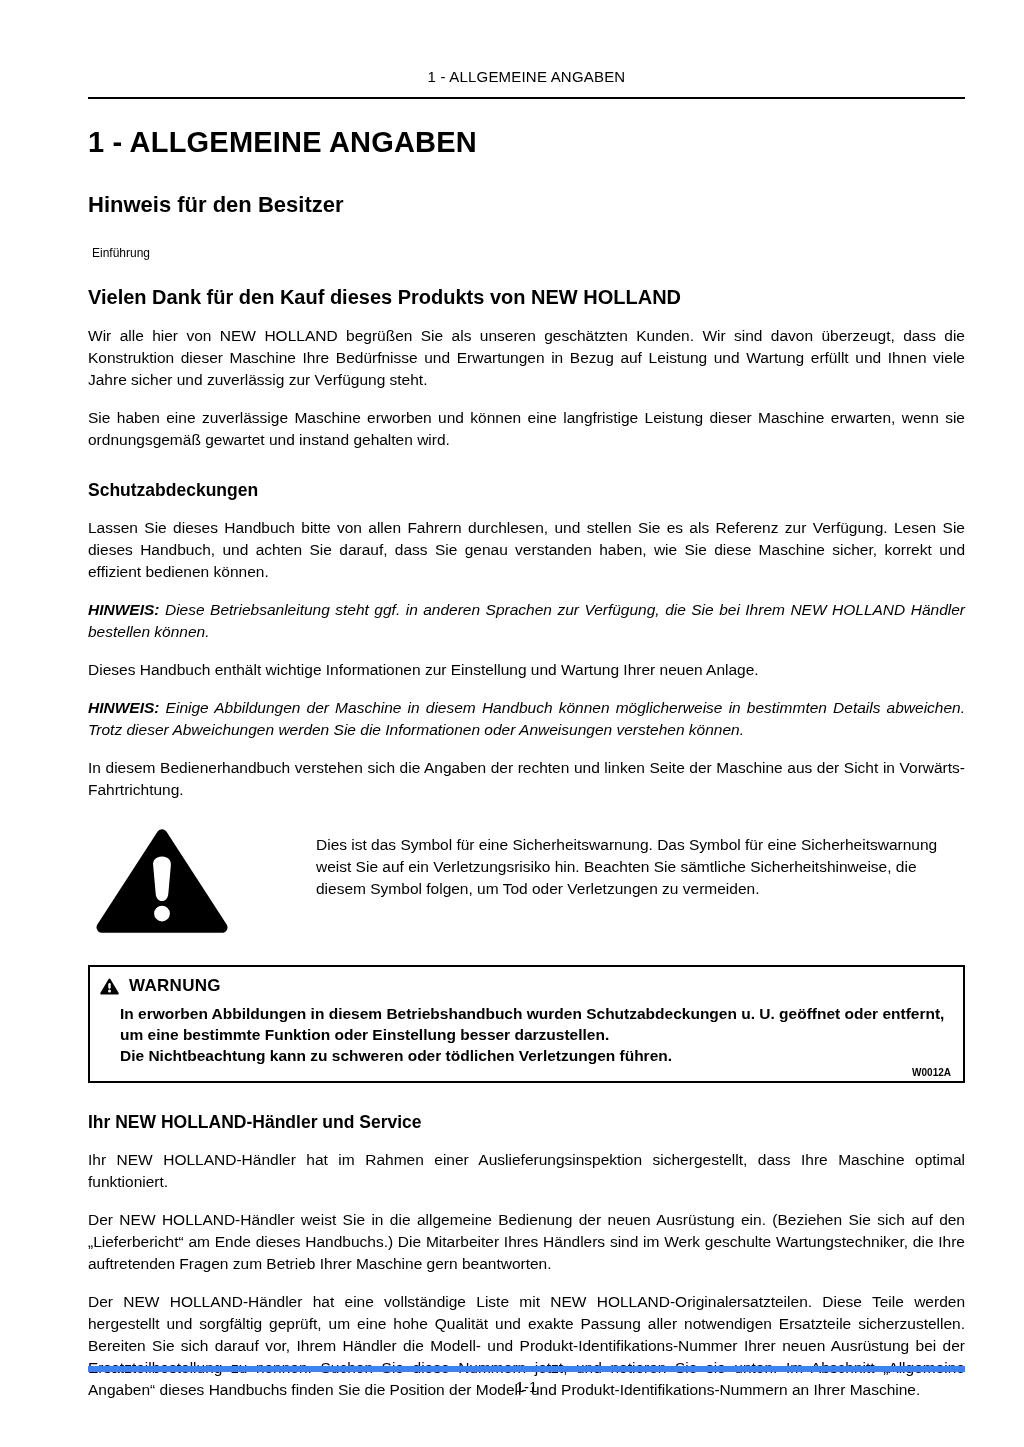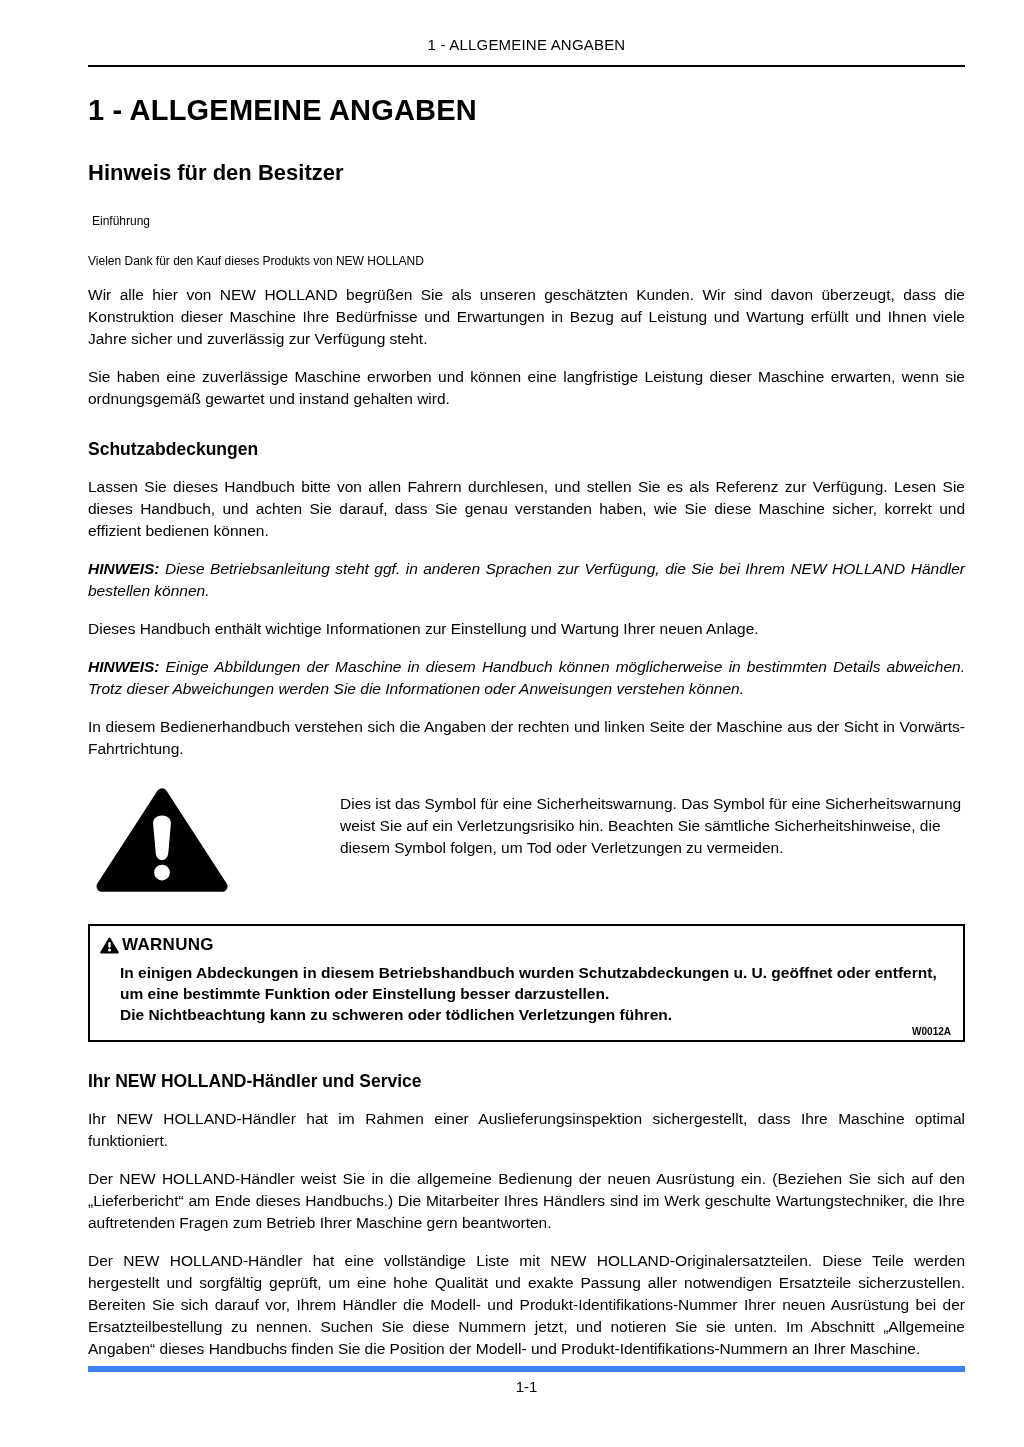--- a/index.html
+++ b/index.html
@@ -7,21 +7,21 @@
     width: 1024px;
     height: 1447px;
     background: #ffffff;
     color: #000000;
     font-family: "Liberation Sans", sans-serif;
   }
   .page {
     position: relative;
     width: 1024px;
     height: 1447px;
-    padding: 36px 59px 0 88px;
+    padding: 68px 59px 0 88px;
     box-sizing: border-box;
     overflow: hidden;
   }
   .page-header {
     border-bottom: 2px solid #000;
     padding-bottom: 12px;
   }
   .running-head {
     text-align: center;
     font-size: 15px;
@@ -37,22 +37,22 @@
     font-size: 22px;
     font-weight: bold;
     margin: 33px 0 0 0;
   }
   .intro-heading {
     font-size: 12px;
     font-weight: normal;
     margin: 28px 0 0 4px;
   }
   .thanks-heading {
-    font-size: 12px;
-    font-weight: normal;
+    font-size: 20px;
+    font-weight: bold;
     margin: 26px 0 0 0;
   }
   .sub-heading {
     font-size: 17.5px;
     font-weight: bold;
     margin: 29px 0 0 0;
   }
   .body-text {
     font-size: 15.5px;
     line-height: 22px;
@@ -60,21 +60,20 @@
     margin: 16px 0 0 0;
     hyphens: auto;
   }
   .note-text { font-style: italic; }
   .note-label { font-weight: bold; font-style: italic; }
 
   .safety-row {
     display: flex;
     align-items: flex-start;
     margin-top: 27px;
-    gap: 24px;
   }
   .safety-icon {
     display: block;
     margin-left: 6px;
     width: 136px;
     flex: 0 0 136px;
   }
   .safety-icon svg { display: block; }
   .safety-text {
     margin: 6px 0 0 86px;
@@ -85,21 +84,21 @@
   }
 
   .warning-box {
     border: 2px solid #000;
     margin-top: 29px;
     padding: 9px 12px 3px 10px;
   }
   .warning-title-row {
     display: flex;
     align-items: center;
-    gap: 3px;
+    gap: 10px;
     text-align: center;
   }
   .warning-icon { display: inline-flex; }
   .warning-title {
     font-size: 17px;
     font-weight: bold;
     letter-spacing: 0.3px;
   }
   .warning-body {
     margin: 7px 0 0 20px;
@@ -177,21 +176,21 @@
         <span class="warning-icon">
           <svg width="19" height="17" viewBox="0 0 19 17" aria-hidden="true">
             <path d="M9.5 1.5 L17.8 15.5 L1.2 15.5 Z" fill="#000" stroke="#000" stroke-width="2" stroke-linejoin="round"></path>
             <rect x="8.3" y="5" width="2.4" height="5.8" rx="1.2" fill="#fff"></rect>
             <circle cx="9.5" cy="13" r="1.5" fill="#fff"></circle>
           </svg>
         </span>
         <span class="warning-title">WARNUNG</span>
       </div>
       <div class="warning-body">
-        <p>In einigen Abdeckungen in diesem Betriebshandbuch wurden Schutzabdeckungen u. U. geöffnet oder entfernt, um eine bestimmte Funktion oder Einstellung besser darzustellen.</p>
+        <p>In erworben Abbildungen in diesem Betriebshandbuch wurden Schutzabdeckungen u. U. geöffnet oder entfernt, um eine bestimmte Funktion oder Einstellung besser darzustellen.</p>
         <p>Die Nichtbeachtung kann zu schweren oder tödlichen Verletzungen führen.</p>
       </div>
       <div class="warning-code">W0012A</div>
     </div>
 
     <h3 class="sub-heading">Ihr NEW HOLLAND-Händler und Service</h3>
 
     <p class="body-text">Ihr NEW HOLLAND-Händler hat im Rahmen einer Auslieferungsinspektion sichergestellt, dass Ihre Maschine optimal funktioniert.</p>
 
     <p class="body-text">Der NEW HOLLAND-Händler weist Sie in die allgemeine Bedienung der neuen Ausrüstung ein. (Beziehen Sie sich auf den „Lieferbericht“ am Ende dieses Handbuchs.) Die Mitarbeiter Ihres Händlers sind im Werk geschulte Wartungstechniker, die Ihre auftretenden Fragen zum Betrieb Ihrer Maschine gern beantworten.</p>

